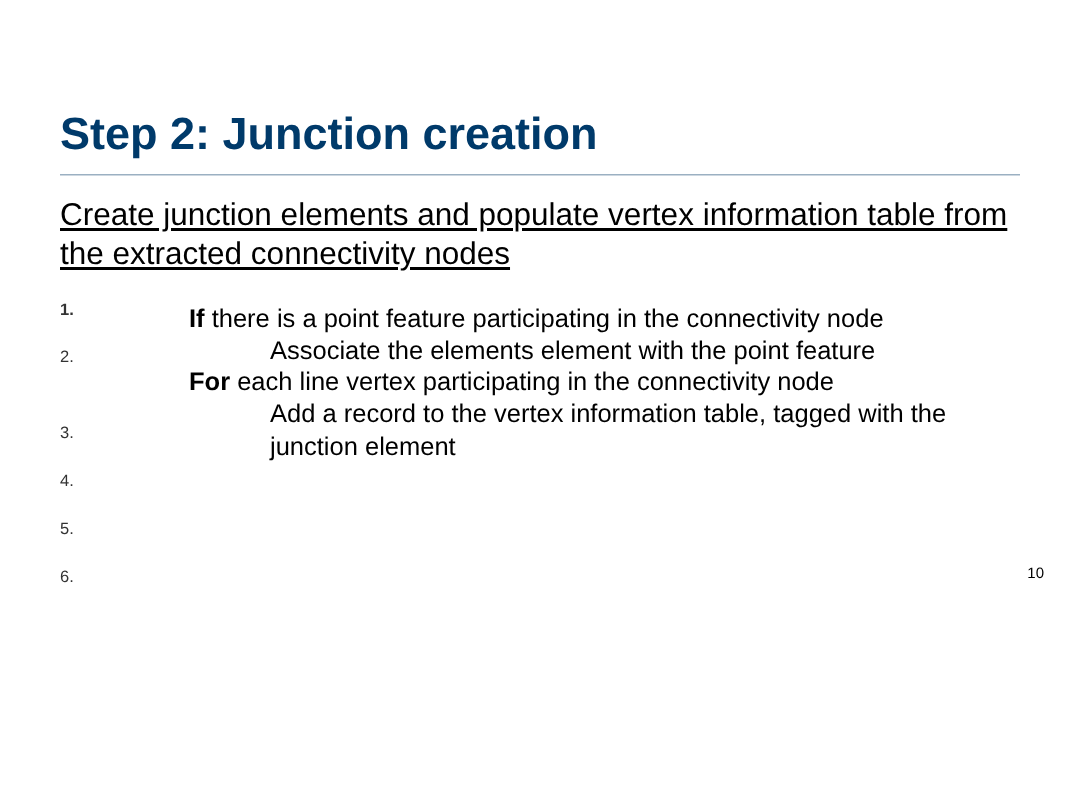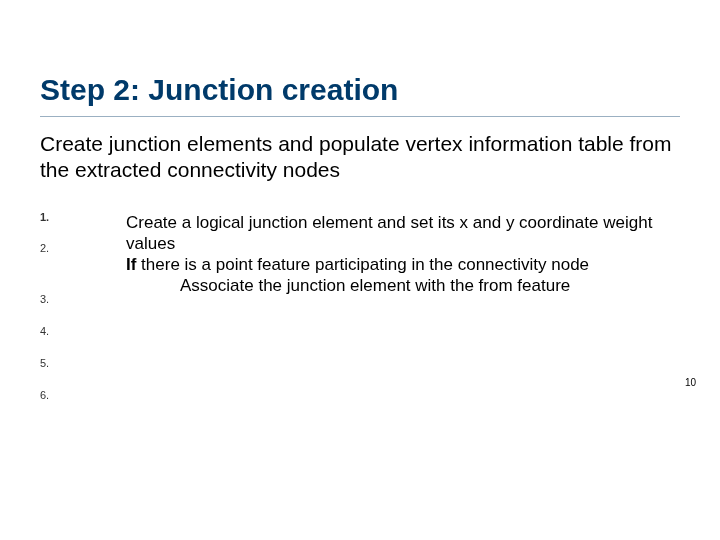--- a/index.html
+++ b/index.html
@@ -29,22 +29,23 @@
   }
   .rule {
     border: none;
     border-top: 1px solid #9bb0c2;
     margin: 6px 0 14px 0;
   }
   .subtitle {
     font-size: 21px;
     font-weight: normal;
     line-height: 1.25;
-    margin: 0 0 28px 0;
+    margin: 0 0 18px 0;
     color: #000;
+    text-decoration: underline;
   }
   .body {
     display: flex;
     gap: 28px;
   }
   .nums {
     display: flex;
     flex-direction: column;
     width: 30px;
     flex: none;
@@ -95,22 +96,25 @@
     <div class="nums">
       <span class="n bold">1.</span>
       <span class="n">2.</span>
       <span class="n">3.</span>
       <span class="n">4.</span>
       <span class="n">5.</span>
       <span class="n">6.</span>
     </div>
 
     <div class="algo">
-      <p class="row ind1">Create a logical junction element and set its x and y coordinate weight values</p>
       <p class="row ind1">
         <b>If</b><span> there is a point feature participating in the connectivity node</span>
       </p>
-      <p class="row ind2">Associate the junction element with the from feature</p>
+      <p class="row ind2">Associate the elements element with the point feature</p>
+      <p class="row ind1">
+        <b>For</b><span> each line vertex participating in the connectivity node</span>
+      </p>
+      <p class="row ind2">Add a record to the vertex information table, tagged with the junction element</p>
     </div>
   </div>
 
   <div class="pagenum">10</div>
 </div>
 
 </body></html>

